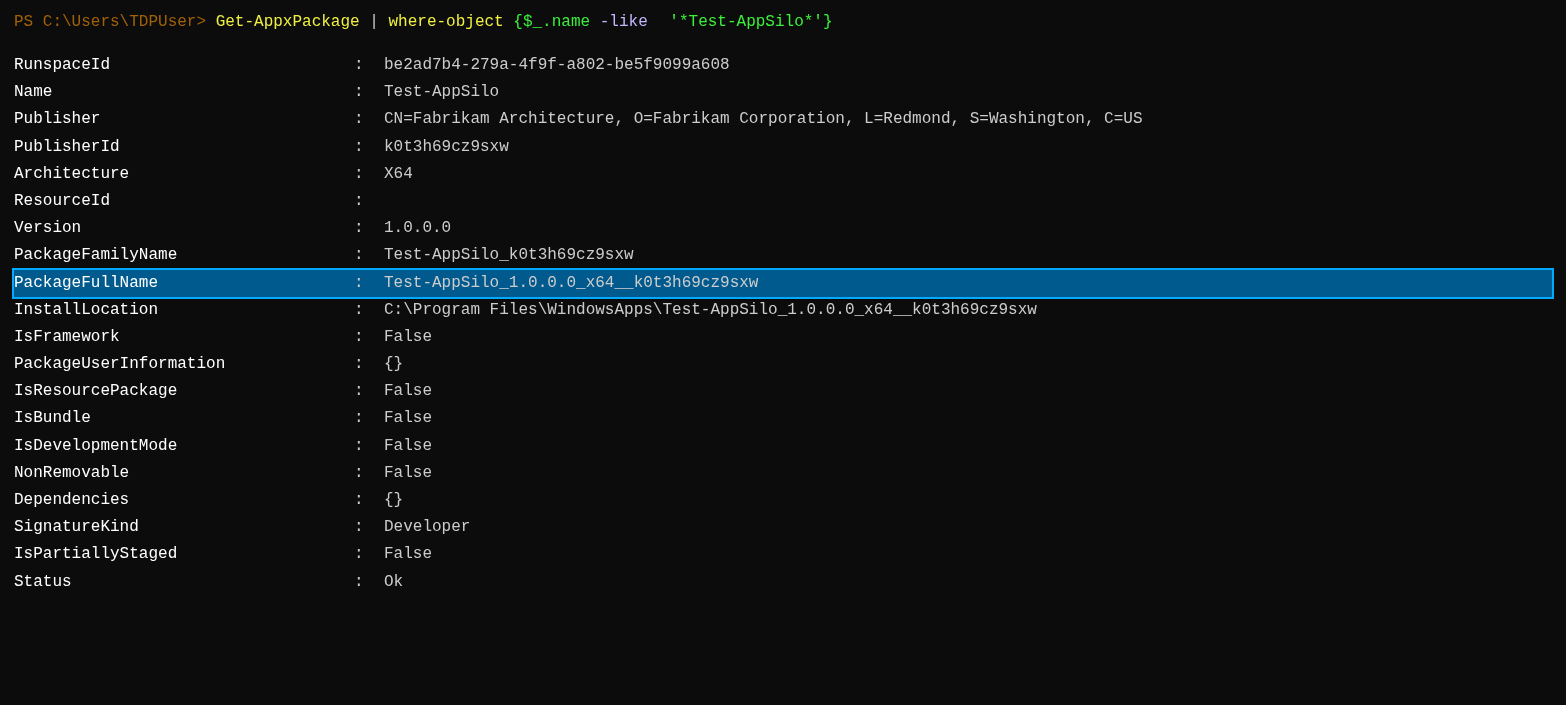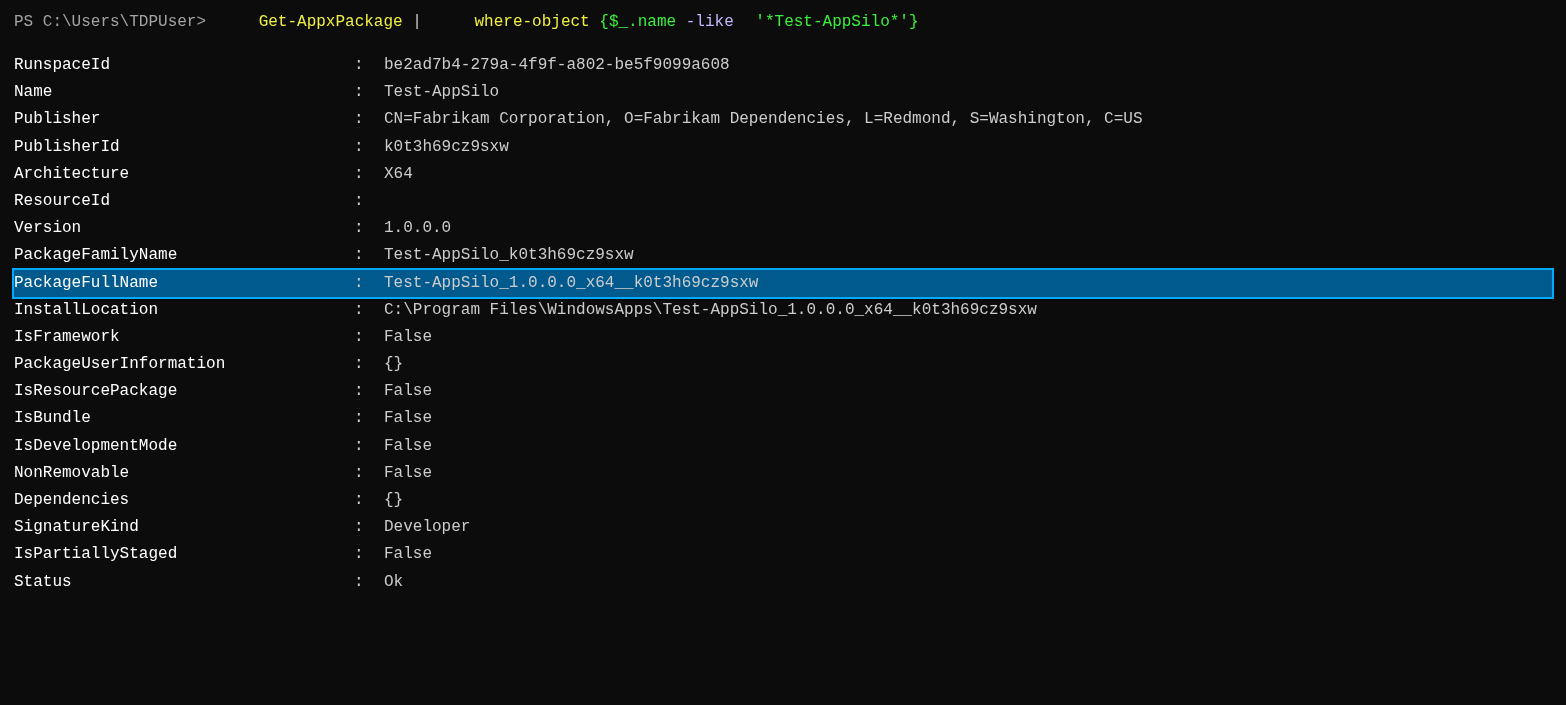--- a/index.html
+++ b/index.html
@@ -18,28 +18,27 @@
     }
 
     .cmd-line {
       display: flex;
       flex-wrap: wrap;
       margin-bottom: 18px;
       line-height: 1.5;
     }
 
     .prompt {
-      color: #a3a3a3;
+      color: #a16207;
       white-space: pre;
     }
 
     .cmd-keyword {
       color: #f0f040;
       white-space: pre;
-      margin-left: 43px;
     }
 
     .cmd-pipe {
       color: #cccccc;
       white-space: pre;
     }
 
     .cmd-param {
       color: #3af03a;
       white-space: pre;
@@ -125,21 +124,21 @@
         <span class="prop-value">be2ad7b4-279a-4f9f-a802-be5f9099a608</span>
       </div>
       <div class="prop-row">
         <span class="prop-name">Name                     </span>
         <span class="prop-colon">: </span>
         <span class="prop-value">Test-AppSilo</span>
       </div>
       <div class="prop-row">
         <span class="prop-name">Publisher                </span>
         <span class="prop-colon">: </span>
-        <span class="prop-value">CN=Fabrikam Corporation, O=Fabrikam Dependencies, L=Redmond, S=Washington, C=US</span>
+        <span class="prop-value">CN=Fabrikam Architecture, O=Fabrikam Corporation, L=Redmond, S=Washington, C=US</span>
       </div>
       <div class="prop-row">
         <span class="prop-name">PublisherId              </span>
         <span class="prop-colon">: </span>
         <span class="prop-value">k0t3h69cz9sxw</span>
       </div>
       <div class="prop-row">
         <span class="prop-name">Architecture             </span>
         <span class="prop-colon">: </span>
         <span class="prop-value">X64</span>

